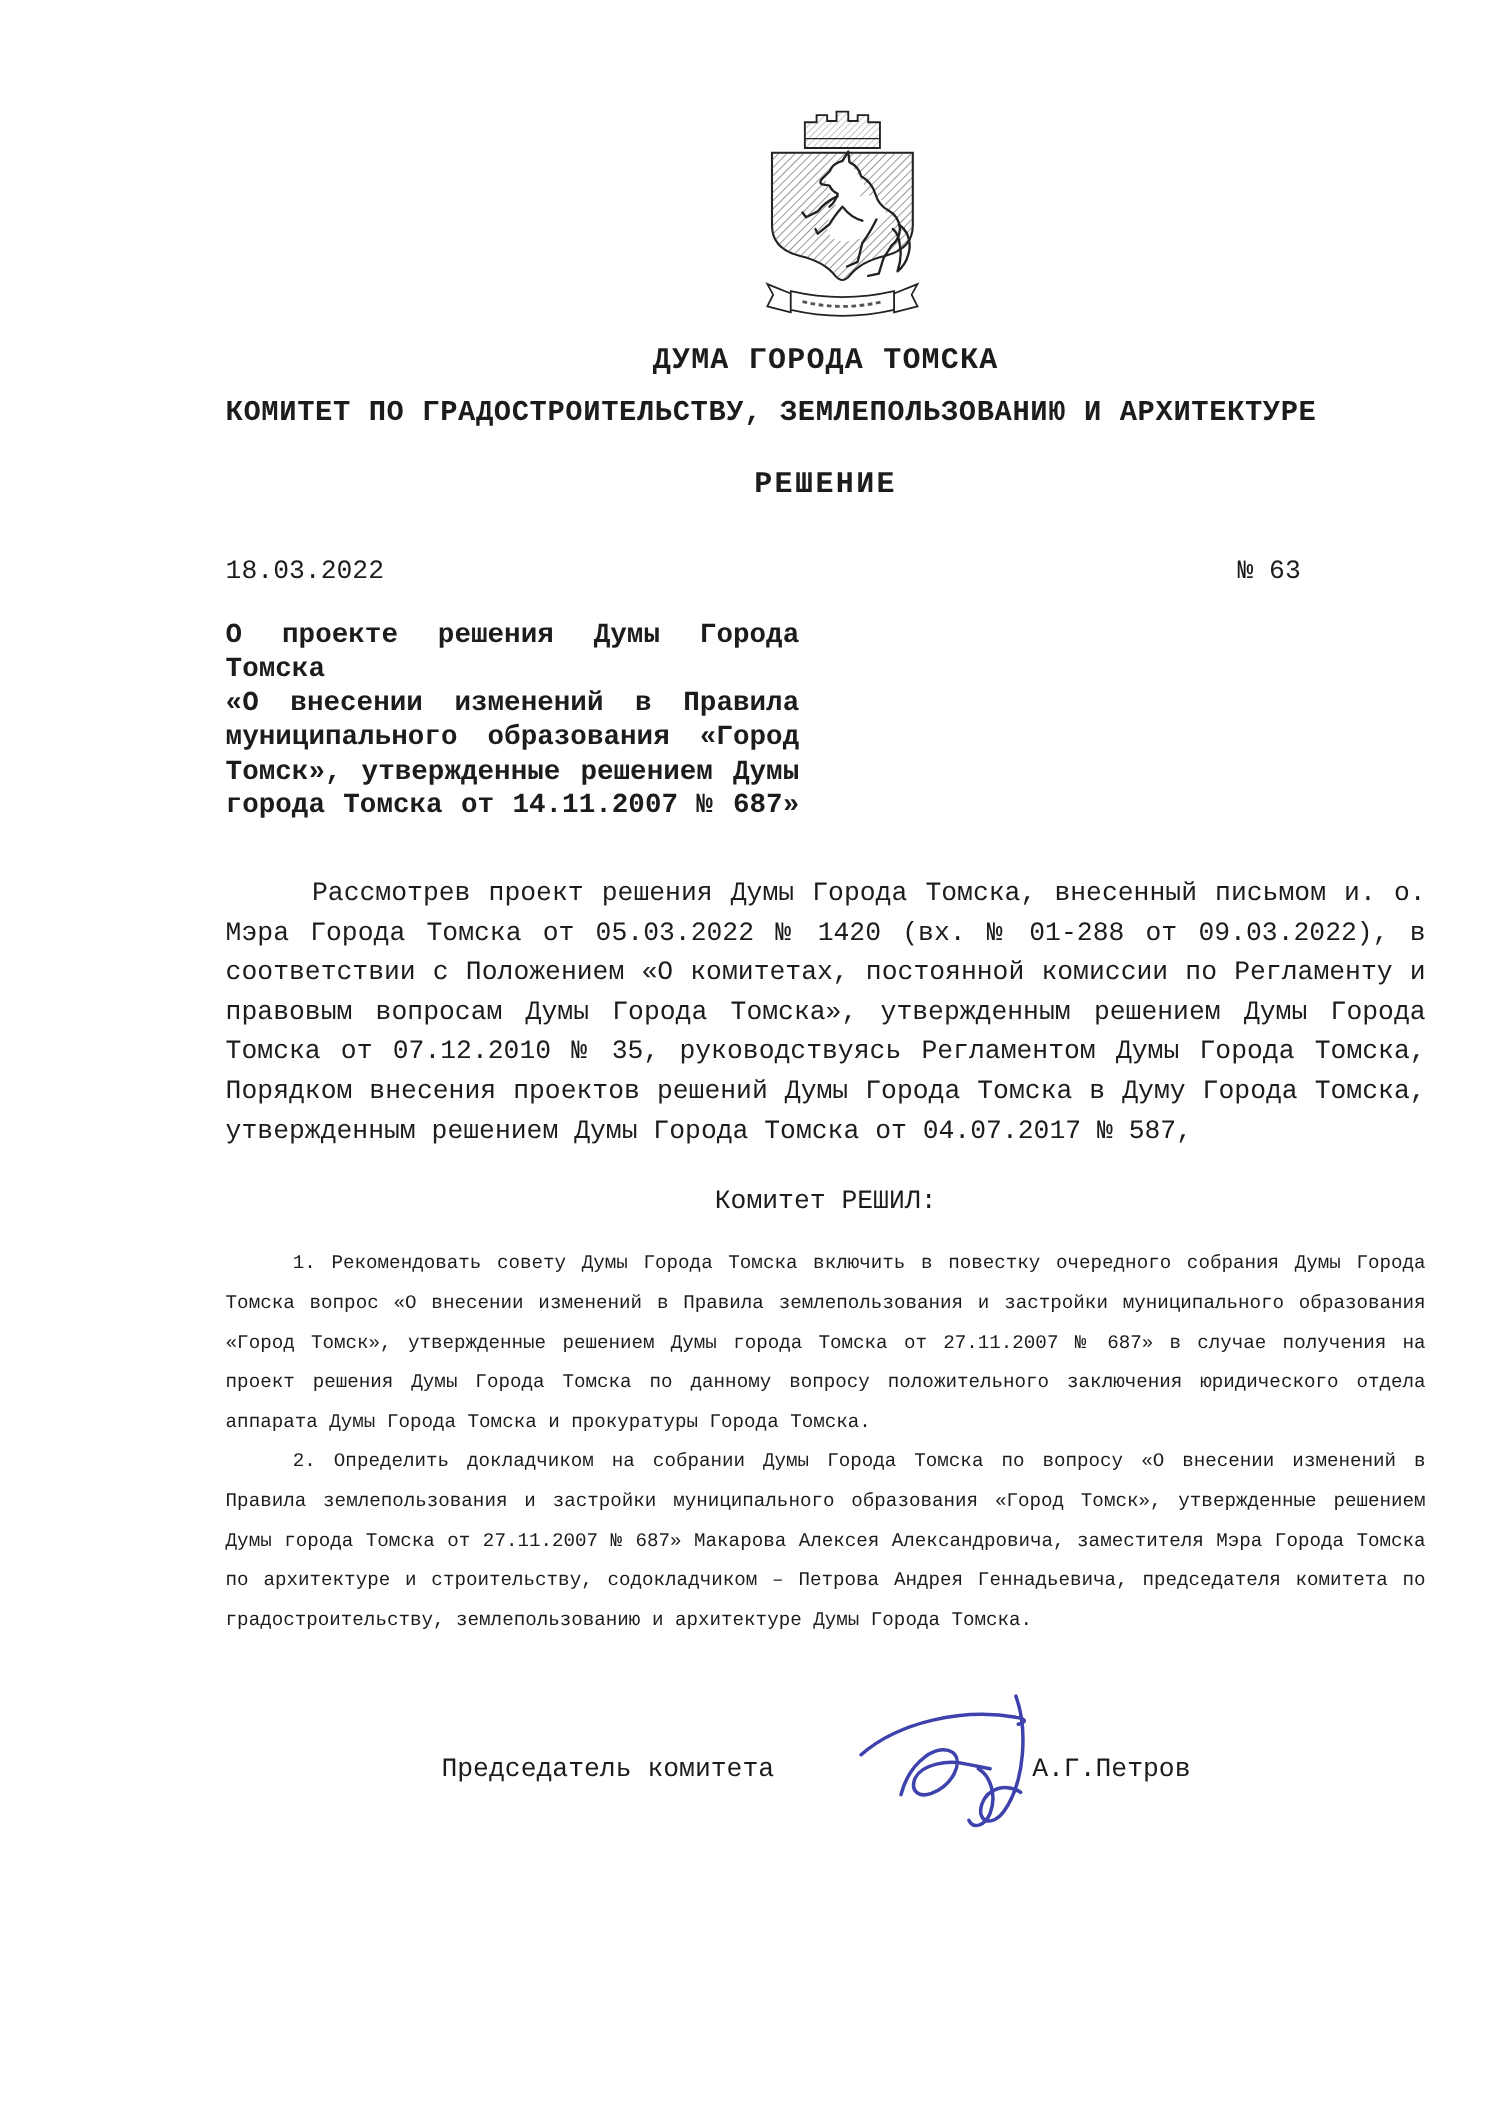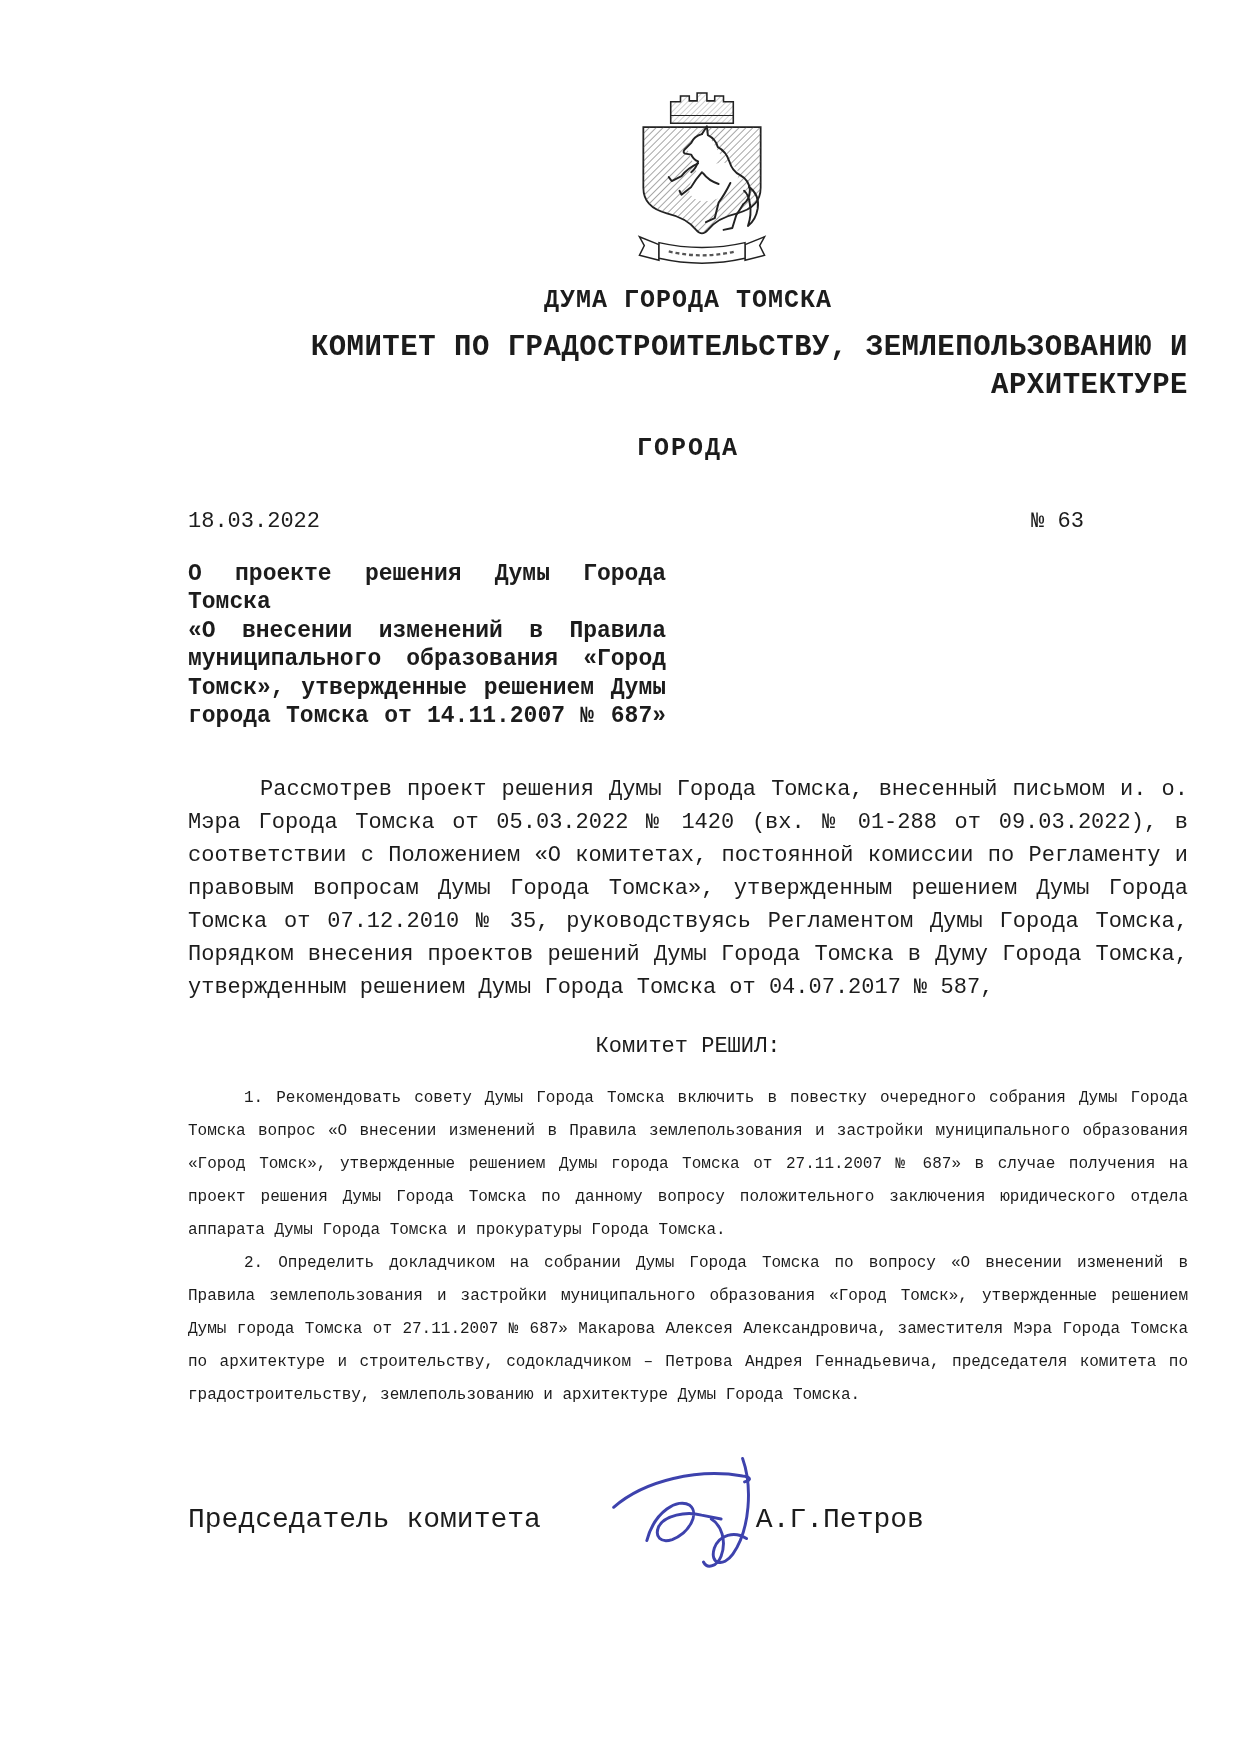--- a/index.html
+++ b/index.html
@@ -16,22 +16,22 @@
     margin-top: 36px;
   }
   .content { width: 1000px; }
   .emblem-wrap { width: 176px; margin: 0 auto; transform: translateX(14px); }
   .emblem-wrap svg { display: block; width: 176px; height: 192px; }
   .org-title {
     margin-top: 8px; text-align: center;
     font-size: 25px; font-weight: bold; letter-spacing: 1px;
   }
   .committee {
-    margin-top: 14px; text-align: right;
-    font-size: 29px; font-weight: bold; line-height: 1.32; letter-spacing: 0.5px;
+    margin-top: 14px; text-align: left;
+    font-size: 24px; font-weight: bold; line-height: 1.32; letter-spacing: 0.5px;
   }
   .doc-type {
     margin-top: 28px; text-align: center;
     font-size: 25px; font-weight: bold; letter-spacing: 2px;
   }
   .meta-row {
     margin-top: 46px;
     display: flex; justify-content: space-between; align-items: center;
     font-size: 22px;
   }
@@ -48,22 +48,22 @@
     text-align: justify; text-indent: 72px;
   }
   .resolved { margin-top: 30px; text-align: center; font-size: 22px; }
   .items { margin-top: 23px; }
   .items p {
     margin: 0; font-size: 16px; line-height: 33px;
     text-align: justify; text-indent: 56px;
   }
   .sign-row {
     margin-top: 62px;
-    display: flex; justify-content: flex-start; align-items: center;
-    font-size: 28px;
+    display: flex; justify-content: center; align-items: center;
+    font-size: 22px;
   }
   .sig-wrap { margin: -28px 0; transform: translateX(55px); }
   .sig-wrap svg { display: block; width: 215px; height: 148px; }
   .sign-name { padding-right: 16px; }
 </style>
 </head>
 <body>
 
 <div class="page">
   <div class="content">
@@ -108,21 +108,21 @@
           <path d="M46 162 L26 154 L31 163 L26 173 L46 178 Z" fill="#ffffff" stroke="#222" stroke-width="1.5"></path>
           <path d="M134 162 L154 154 L149 163 L154 173 L134 178 Z" fill="#ffffff" stroke="#222" stroke-width="1.5"></path>
           <path d="M46 160 Q90 170 134 160 L134 176 Q90 186 46 176 Z" fill="#ffffff" stroke="#222" stroke-width="1.5"></path>
           <path d="M56 169 Q90 177 124 169" fill="none" stroke="#555" stroke-width="2.4" stroke-dasharray="4 3"></path>
         </g>
       </svg>
     </div>
 
     <div class="org-title">ДУМА ГОРОДА ТОМСКА</div>
     <div class="committee">КОМИТЕТ ПО ГРАДОСТРОИТЕЛЬСТВУ, ЗЕМЛЕПОЛЬЗОВАНИЮ И АРХИТЕКТУРЕ</div>
-    <div class="doc-type">ГОРОДА</div>
+    <div class="doc-type">РЕШЕНИЕ</div>
 
     <div class="meta-row">
       <span class="doc-date">18.03.2022</span>
       <span class="doc-number">№ 63</span>
     </div>
 
     <div class="subject">
       <div class="subj-line">О проекте решения Думы Города Томска</div>
       <div class="subj-line">«О внесении изменений в Правила</div>
       <div class="subj-line">муниципального образования «Город</div>

